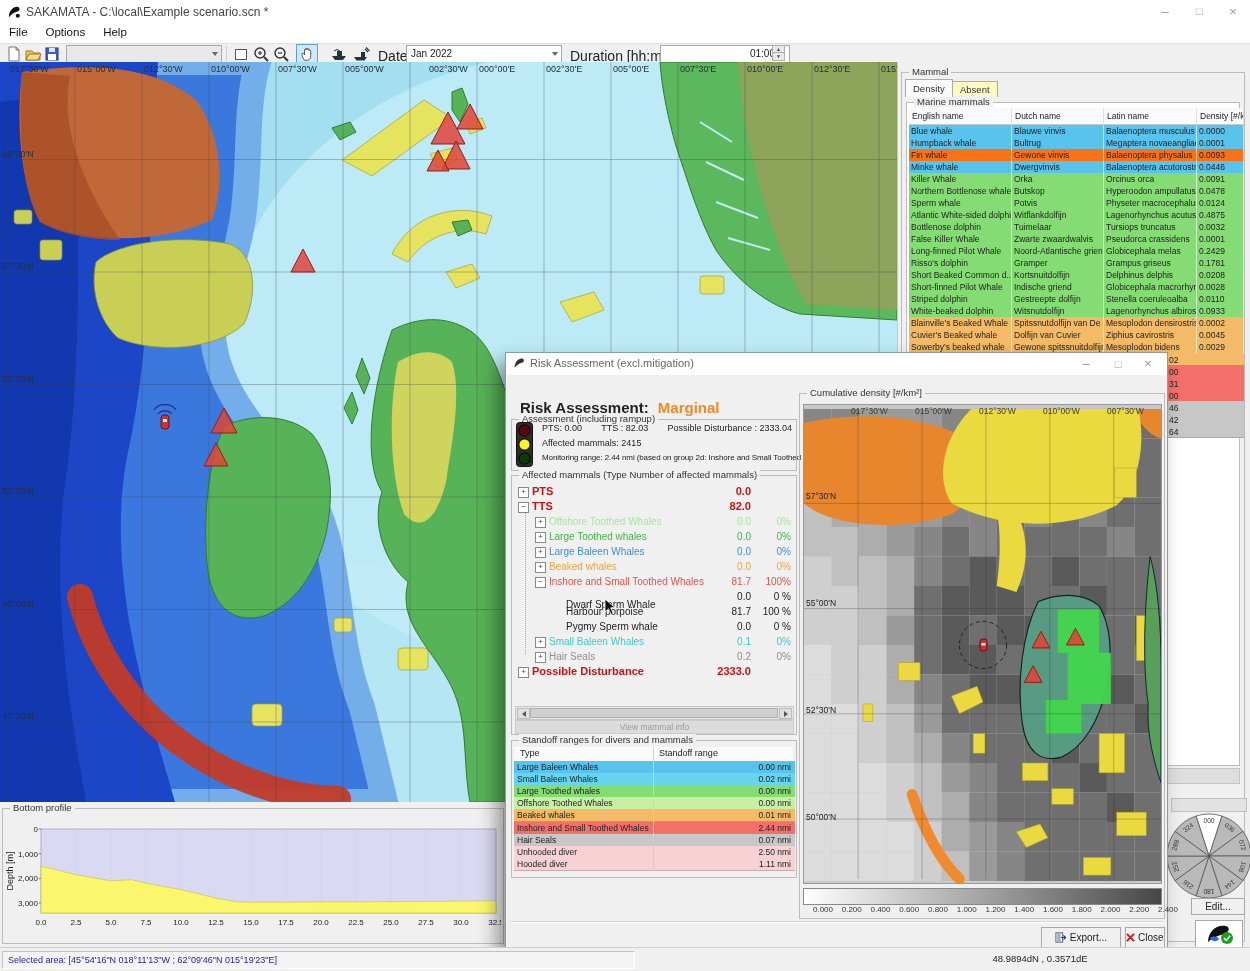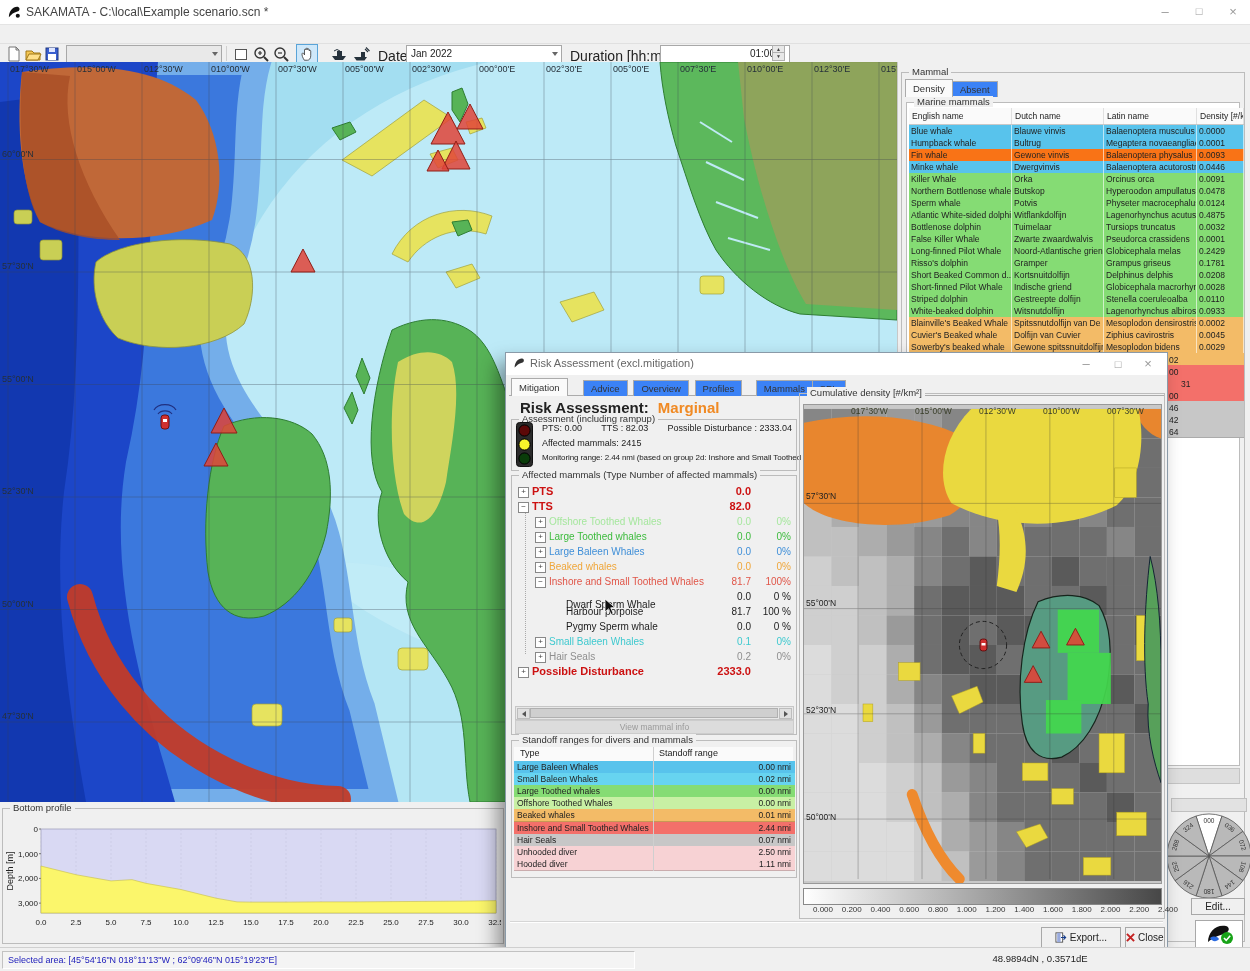--- a/index.html
+++ b/index.html
@@ -15,21 +15,21 @@
   #toolbar{left:0;top:43px;width:1250px;height:20px;background:#f0f0f0;border-top:1px solid #e0e0e0;border-bottom:1px solid #c9e6f0;}
   .tbi{position:absolute;top:1px;width:18px;height:18px;}
   .tbsep{position:absolute;top:2px;width:1px;height:15px;background:#d0d0d0;}
   .combo{position:absolute;top:1px;height:16px;background:#fff;border:1px solid #a8a8a8;font-size:10px;line-height:16px;padding-left:4px;}
   .combo .arrow{position:absolute;right:3px;top:6px;width:0;height:0;border-left:3px solid transparent;border-right:3px solid transparent;border-top:4px solid #666;}
   .tblabel{position:absolute;top:4px;font-size:14px;color:#222;}
   
   .groupbox{position:absolute;border:1px solid #bcbcbc;background:transparent;}
   .gtitle{position:absolute;top:-7px;left:7px;background:#f0f0f0;padding:0 3px;font-size:9.5px;color:#333;white-space:nowrap;}
   
-  .tab{position:absolute;height:15px;line-height:15px;padding:0 7px;font-size:9.5px;background:#3b82f6;border:1px solid #ababab;border-bottom:none;color:#333;}
+  .tab{position:absolute;height:15px;line-height:15px;padding:0 7px;font-size:9.5px;background:#fef9c3;border:1px solid #ababab;border-bottom:none;color:#333;}
   .tab.active{background:#fafafa;height:17px;line-height:17px;z-index:2;}
   
   .btn{position:absolute;background:#f0f0f0;border:1px solid #a8a8a8;font-size:10px;text-align:center;color:#222;}
   
   .maplab{position:absolute;font-size:9px;color:#26303a;white-space:nowrap;}
   
   .mrow{position:absolute;left:0;height:12px;width:335px;border-bottom:1px solid rgba(0,0,0,.14);}
   .mcell{display:inline-block;height:12px;overflow:hidden;font-size:8.5px;line-height:12px;padding-left:2px;vertical-align:top;
          border-right:1px solid rgba(255,255,255,.6);box-sizing:border-box;white-space:nowrap;}
   
@@ -63,20 +63,21 @@
     <svg class="abs" style="left:7px;top:5px" width="15" height="15" viewBox="0 0 16 16">
       <path d="M2,13 C2,6 7,1 12,2 C14,3 14,6 11,7 C7,8 5,10 2,13 Z" fill="#111"></path>
       <circle cx="11.5" cy="11.5" r="2.2" fill="#111"></circle>
     </svg>
     <span class="title">SAKAMATA - C:\local\Example scenario.scn *</span>
     <span class="wctl" style="right:68px">–</span>
     <span class="wctl" style="right:34px;font-size:11px">□</span>
     <span class="wctl" style="right:0">×</span>
   </div>
 
+  <div class="abs" id="menubar"><span>File</span><span>Options</span><span>Help</span></div>
 
   <div class="abs" id="toolbar">
     <svg class="tbi" style="left:5px" viewBox="0 0 18 18">
         <path d="M4,2 h7 l3,3 v11 h-10 Z" fill="#fff" stroke="#777"></path>
         <path d="M11,2 l3,3 h-3 Z" fill="#ddd" stroke="#777"></path>
       </svg>
     <svg class="tbi" style="left:24px" viewBox="0 0 18 18">
         <path d="M2,6 h6 l2,2 h6 v7 h-14 Z" fill="#f4c653" stroke="#a07818"></path>
         <path d="M2,15 l3,-6 h12 l-3,6 Z" fill="#ffe08a" stroke="#a07818"></path>
       </svg>
@@ -209,21 +210,21 @@
         <rect x="163" y="357" width="4" height="3" fill="#fff"></rect>
       </g>
     </svg>
     <div class="abs" id="map-lon-labels" style="left:0;top:2px;width:897px;height:12px">
         <span class="maplab" style="position: absolute; left: 10px; top: 0px;">017°30'W</span>
         <span class="maplab" style="position: absolute; left: 77px; top: 0px;">015°00'W</span>
         <span class="maplab" style="position: absolute; left: 144px; top: 0px;">012°30'W</span>
         <span class="maplab" style="position: absolute; left: 211px; top: 0px;">010°00'W</span>
         <span class="maplab" style="position: absolute; left: 278px; top: 0px;">007°30'W</span>
         <span class="maplab" style="position: absolute; left: 345px; top: 0px;">005°00'W</span>
-        <span class="maplab" style="position: absolute; left: 412px; top: 0px;">002°30'W</span>
+        <span class="maplab" style="position: absolute; left: 429px; top: 0px;">002°30'W</span>
         <span class="maplab" style="position: absolute; left: 479px; top: 0px;">000°00'E</span>
         <span class="maplab" style="position: absolute; left: 546px; top: 0px;">002°30'E</span>
         <span class="maplab" style="position: absolute; left: 613px; top: 0px;">005°00'E</span>
         <span class="maplab" style="position: absolute; left: 680px; top: 0px;">007°30'E</span>
         <span class="maplab" style="position: absolute; left: 747px; top: 0px;">010°00'E</span>
         <span class="maplab" style="position: absolute; left: 814px; top: 0px;">012°30'E</span>
         <span class="maplab" style="position: absolute; left: 881px; top: 0px;">015°00'E</span>
       </div>
     <div class="abs" id="map-lat-labels" style="left:0;top:0;width:60px;height:740px">
         <span class="maplab" style="position: absolute; left: 2px; top: 86.5px;">60°00'N</span>
@@ -308,21 +309,21 @@
         <div class="mrow" style="top: 149px; background: rgb(133, 220, 116);"><span class="mcell" style="width: 103px;">Risso's dolphin</span><span class="mcell" style="width: 92px;">Gramper</span><span class="mcell" style="width: 93px;">Grampus griseus</span><span class="mcell" style="width: 47px;">0.1781</span></div>
         <div class="mrow" style="top: 161px; background: rgb(133, 220, 116);"><span class="mcell" style="width: 103px;">Short Beaked Common d...</span><span class="mcell" style="width: 92px;">Kortsnuitdolfijn</span><span class="mcell" style="width: 93px;">Delphinus delphis</span><span class="mcell" style="width: 47px;">0.0208</span></div>
         <div class="mrow" style="top: 173px; background: rgb(133, 220, 116);"><span class="mcell" style="width: 103px;">Short-finned Pilot Whale</span><span class="mcell" style="width: 92px;">Indische griend</span><span class="mcell" style="width: 93px;">Globicephala macrorhync...</span><span class="mcell" style="width: 47px;">0.0028</span></div>
         <div class="mrow" style="top: 185px; background: rgb(133, 220, 116);"><span class="mcell" style="width: 103px;">Striped dolphin</span><span class="mcell" style="width: 92px;">Gestreepte dolfijn</span><span class="mcell" style="width: 93px;">Stenella coeruleoalba</span><span class="mcell" style="width: 47px;">0.0110</span></div>
         <div class="mrow" style="top: 197px; background: rgb(133, 220, 116);"><span class="mcell" style="width: 103px;">White-beaked dolphin</span><span class="mcell" style="width: 92px;">Witsnutdolfijn</span><span class="mcell" style="width: 93px;">Lagenorhynchus albirostris</span><span class="mcell" style="width: 47px;">0.0933</span></div>
         <div class="mrow" style="top: 209px; background: rgb(243, 187, 103);"><span class="mcell" style="width: 103px;">Blainville's Beaked Whale</span><span class="mcell" style="width: 92px;">Spitssnutdolfijn van De BL.</span><span class="mcell" style="width: 93px;">Mesoplodon densirostris</span><span class="mcell" style="width: 47px;">0.0002</span></div>
         <div class="mrow" style="top: 221px; background: rgb(243, 187, 103);"><span class="mcell" style="width: 103px;">Cuvier's Beaked whale</span><span class="mcell" style="width: 92px;">Dolfijn van Cuvier</span><span class="mcell" style="width: 93px;">Ziphius cavirostris</span><span class="mcell" style="width: 47px;">0.0045</span></div>
         <div class="mrow" style="top: 233px; background: rgb(243, 187, 103);"><span class="mcell" style="width: 103px;">Sowerby's beaked whale</span><span class="mcell" style="width: 92px;">Gewone spitssnuitdolfijn</span><span class="mcell" style="width: 93px;">Mesoplodon bidens</span><span class="mcell" style="width: 47px;">0.0029</span></div>
         <div class="mrow" style="top: 245px; left: 258px; width: 77px; background: rgb(243, 187, 103);"><span style="font-size: 8.5px; line-height: 12px; padding-left: 2px;">02</span></div>
         <div class="mrow" style="top: 257px; left: 258px; width: 77px; background: rgb(243, 112, 106);"><span style="font-size: 8.5px; line-height: 12px; padding-left: 2px;">00</span></div>
-        <div class="mrow" style="top: 269px; left: 258px; width: 77px; background: rgb(243, 112, 106);"><span style="font-size: 8.5px; line-height: 12px; padding-left: 14px;">31</span></div>
+        <div class="mrow" style="top: 269px; left: 258px; width: 77px; background: rgb(243, 112, 106);"><span style="font-size: 8.5px; line-height: 12px; padding-left: 2px;">31</span></div>
         <div class="mrow" style="top: 281px; left: 258px; width: 77px; background: rgb(243, 112, 106);"><span style="font-size: 8.5px; line-height: 12px; padding-left: 2px;">00</span></div>
         <div class="mrow" style="top: 293px; left: 258px; width: 77px; background: rgb(199, 199, 199);"><span style="font-size: 8.5px; line-height: 12px; padding-left: 2px;">46</span></div>
         <div class="mrow" style="top: 305px; left: 258px; width: 77px; background: rgb(199, 199, 199);"><span style="font-size: 8.5px; line-height: 12px; padding-left: 2px;">42</span></div>
         <div class="mrow" style="top: 317px; left: 258px; width: 77px; background: rgb(199, 199, 199);"><span style="font-size: 8.5px; line-height: 12px; padding-left: 2px;">64</span></div>
       </div>
     <div class="abs" style="left:8px;top:706px;width:332px;height:14px;background:#dedede;border:1px solid #c4c4c4"></div>
 
     <div class="abs" style="left:273px;top:736px;width:74px;height:12px;background:#e2e2e2;border:1px solid #c0c0c0"></div>
     <svg class="abs" id="compass" style="left:267px;top:750px" width="88" height="88" viewBox="-44 -44 88 88">
         <path d="M0,0 L-12.978713763747788,-39.94437368439645 A42,42 0 0 1 12.978713763747793,-39.944373684396446 Z" fill="#ffffff" stroke="#555" stroke-width="0.8"></path>
@@ -360,28 +361,20 @@
   <div class="abs" id="dialog">
     <div class="dlg-title">
       <svg class="abs" style="left:7px;top:4px" width="13" height="13" viewBox="0 0 16 16">
         <path d="M2,13 C2,6 7,1 12,2 C14,3 14,6 11,7 C7,8 5,10 2,13 Z" fill="#333"></path>
       </svg>
       <span class="txt">Risk Assessment (excl.mitigation)</span>
       <span class="wctl" style="right:64px;height:22px;line-height:22px">–</span>
       <span class="wctl" style="right:32px;height:22px;line-height:22px;font-size:11px">□</span>
       <span class="wctl" style="right:2px;height:22px;line-height:22px">×</span>
     </div>
-    <div class="abs" id="dialog-tabs" style="left:3px;top:24px;width:655px;height:18px;border-bottom:1px solid #ababab">
-        <div class="tab active" style="left: 2px; top: 1px; position: absolute;">Mitigation</div>
-        <div class="tab" style="left: 74px; top: 3px; position: absolute;">Advice</div>
-        <div class="tab" style="left: 124.4px; top: 3px; position: absolute;">Overview</div>
-        <div class="tab" style="left: 185.6px; top: 3px; position: absolute;">Profiles</div>
-        <div class="tab" style="left: 246.8px; top: 3px; position: absolute;">Mammals</div>
-        <div class="tab" style="left: 302.6px; top: 3px; position: absolute;">SPL</div>
-      </div>
     <div class="abs" style="left:14px;top:46px;font-size:15px;font-weight:bold">
       <span>Risk Assessment:</span>
       <span id="risk-status" style="margin-left: 5px; color: rgb(240, 138, 36);">Marginal</span>
     </div>
 
     <div class="groupbox" style="left:5px;top:66px;width:284px;height:50px">
       <span class="gtitle">Assessment (including rampup)</span>
       <svg class="abs" style="left:4px;top:2px" width="17" height="45" viewBox="0 0 17 45">
         <rect x="0.5" y="0.5" width="16" height="44" rx="3" fill="#2b2b2b" stroke="#111"></rect>
         <circle id="tl0" cx="8.5" cy="8.5" r="5.6" fill="#5c0808" stroke="#000"></circle>

